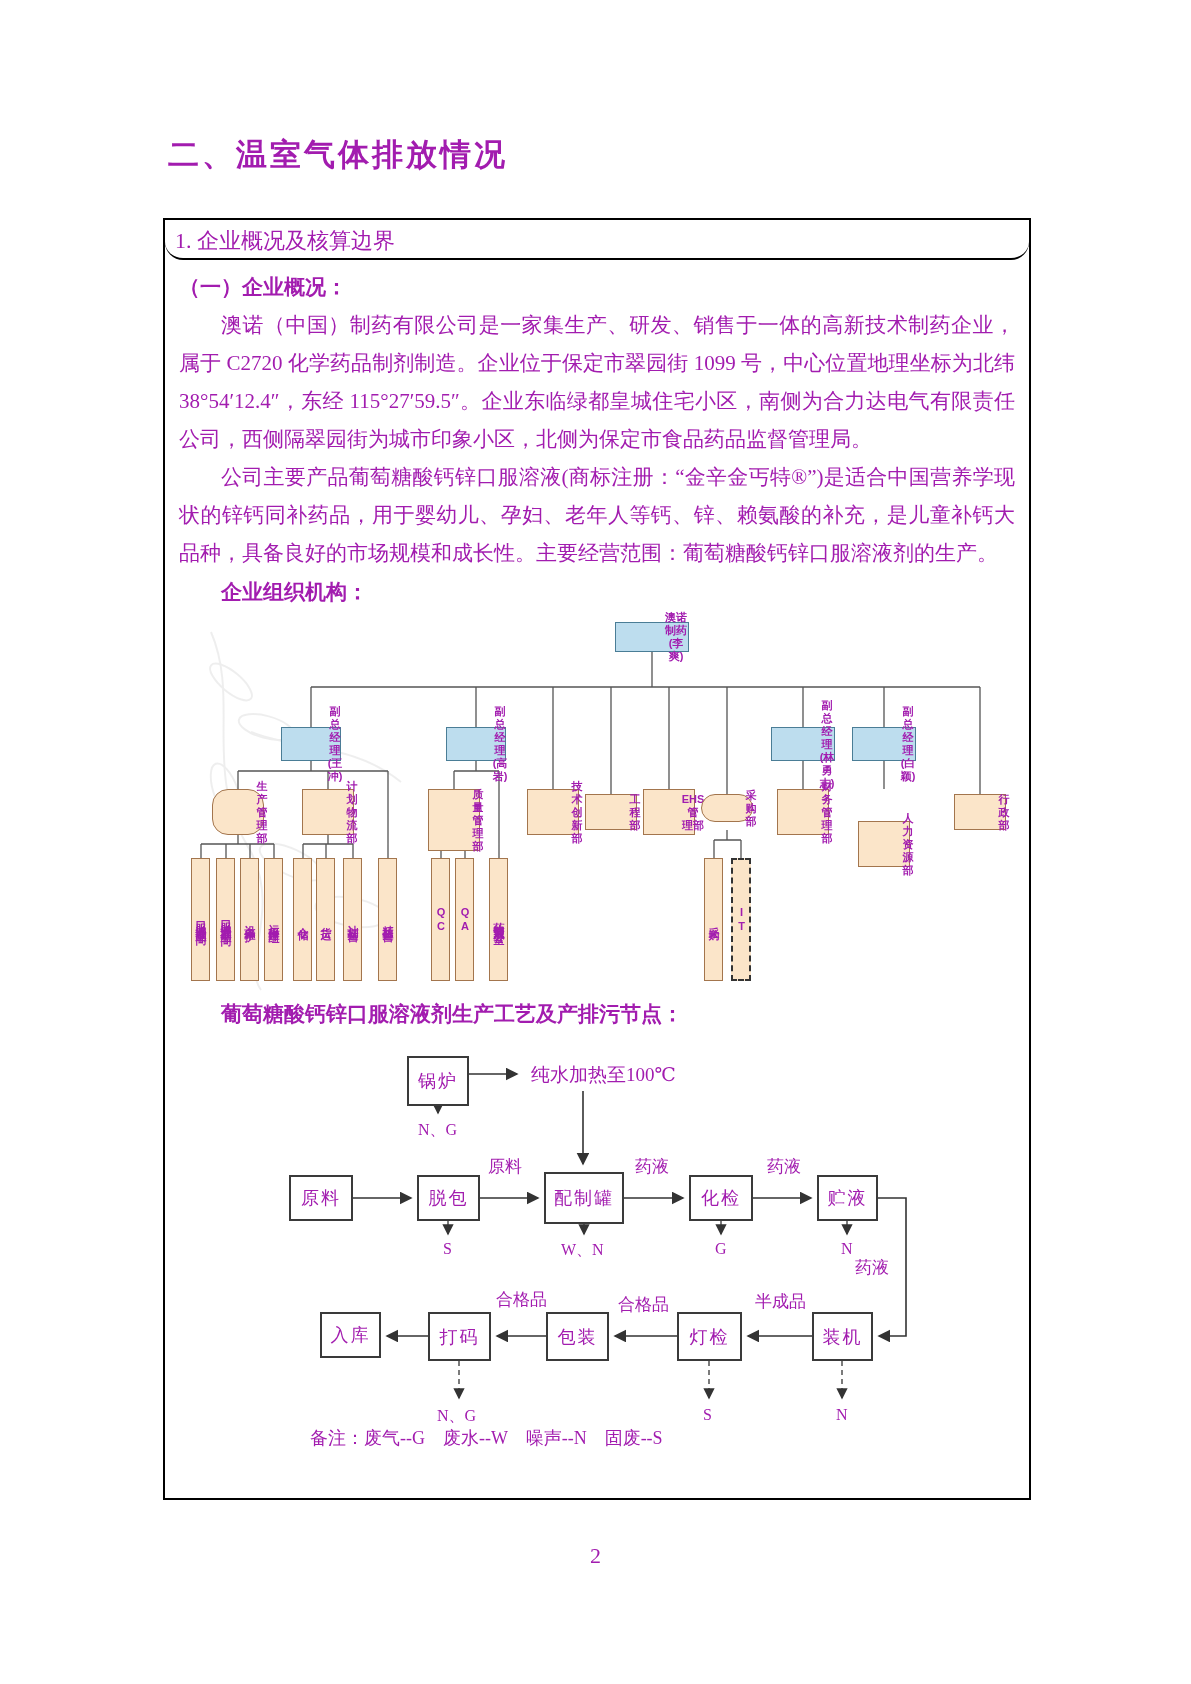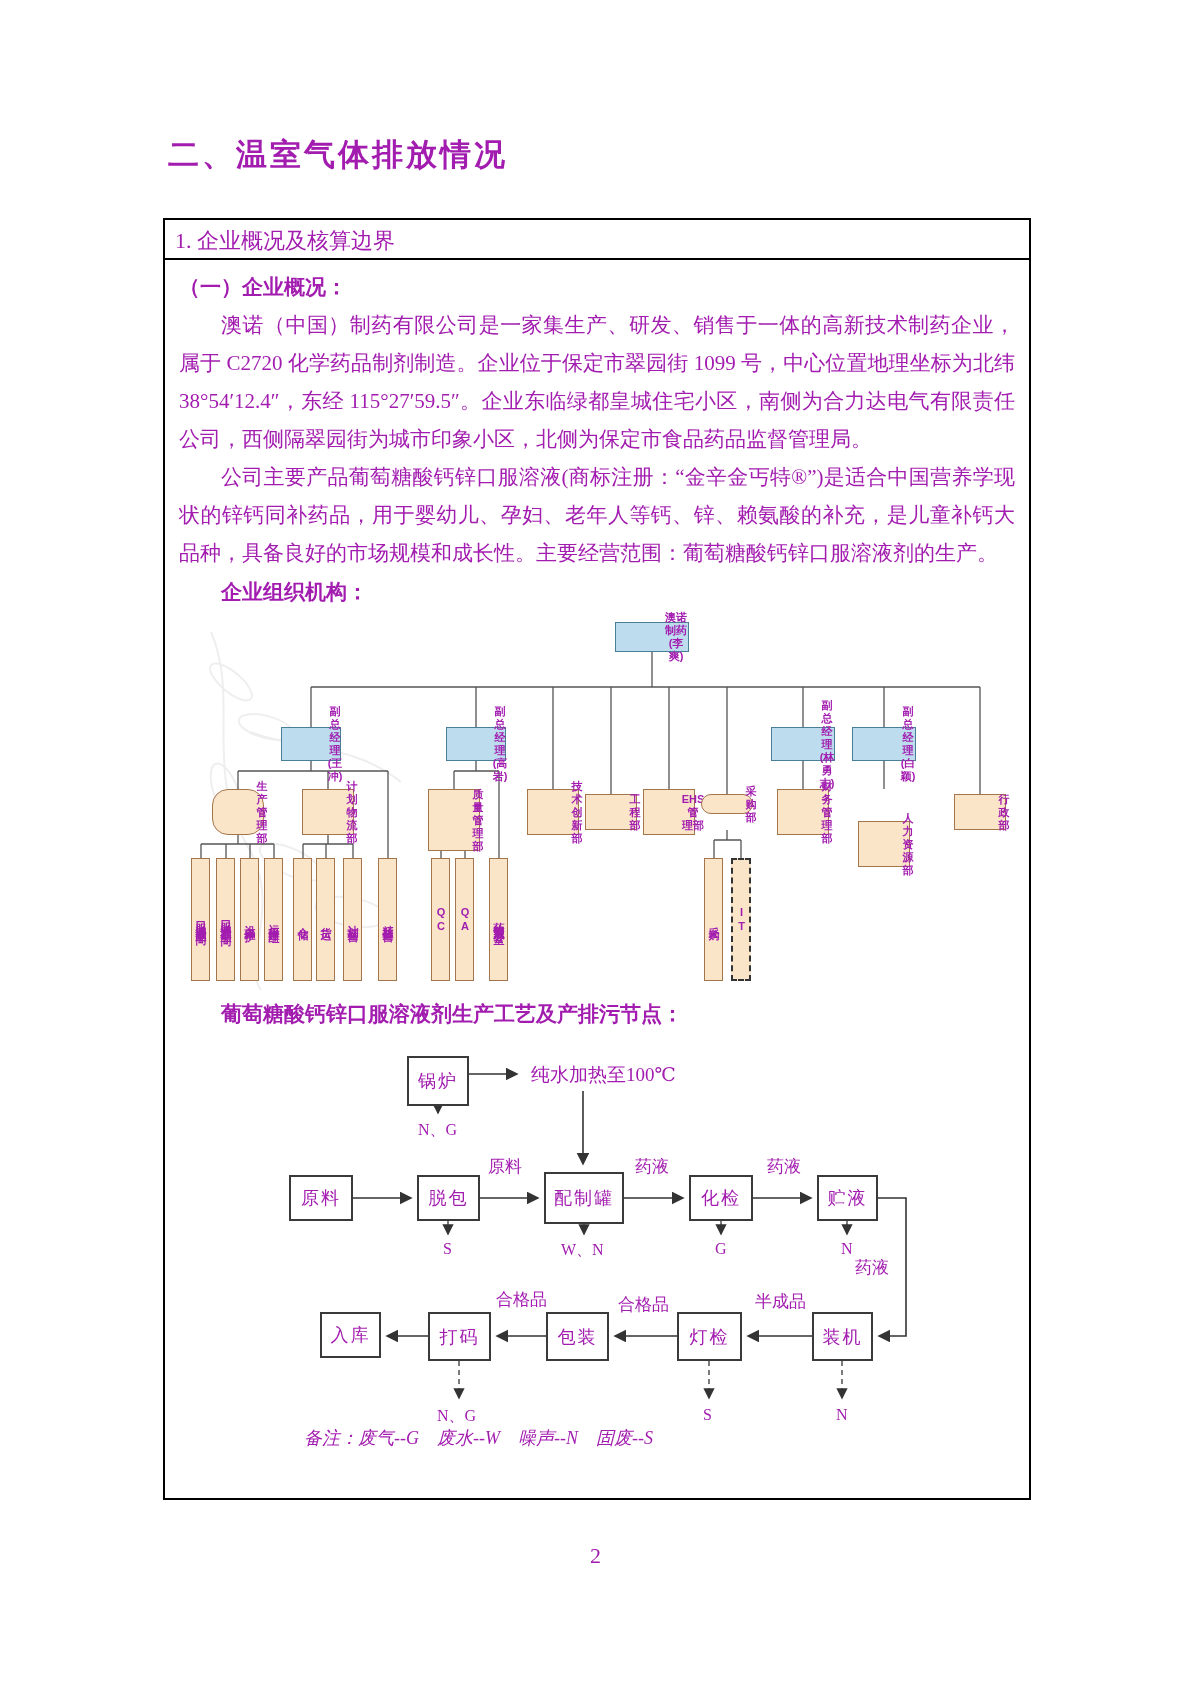--- a/index.html
+++ b/index.html
@@ -1,20 +1,20 @@
 <!DOCTYPE html>
 <html><head>
 <meta charset="utf-8">
 <style>
   html,body{margin:0;padding:0;background:#888;}
   .page{position:relative;width:1191px;height:1684px;background:#fff;margin:0 auto;
         font-family:"Liberation Serif","DejaVu Serif",serif;color:#a21caf;overflow:hidden;}
   .doc-title{position:absolute;left:168px;top:134px;font-size:31px;font-weight:bold;letter-spacing:3px;}
   .panel{position:absolute;left:163px;top:218px;width:868px;height:1282px;border:2px solid #000;box-sizing:border-box;overflow:hidden;}
-  .panel-header{height:40px;border-bottom:2px solid #000;box-sizing:border-box;font-size:22px;padding:6px 10px 0 10px;}
+  .panel-header{height:40px;border-bottom:2px solid #000;box-sizing:border-box;font-size:22px;padding:6px 10px 0 10px;border-radius:18px;}
   .panel-body{padding:6px 14px 0 14px;font-size:21px;}
   .sec-heading{font-weight:bold;margin:4px 0 2px 0;line-height:34px;}
   .para{margin:0;text-indent:2em;text-align:justify;line-height:38px;}
   .sub-heading{font-weight:bold;text-indent:2em;margin:2px 0;line-height:36px;}
 
   
   .orgchart{position:relative;width:860px;height:382px;margin-left:-8px;}
   .orgchart svg{position:absolute;left:0;top:0;}
   .obox{position:absolute;display:flex;align-items:center;justify-content:center;text-align:center;
         font-family:"Liberation Sans","DejaVu Sans",sans-serif;font-weight:bold;font-size:11px;line-height:13px;
@@ -94,21 +94,21 @@
 理部</div>
         <div class="obox dept" style="left:131px;top:177px;width:52px;height:46px;">计划物
 流部</div>
         <div class="obox dept" style="left:257px;top:177px;width:52px;height:62px;">质量管
 理部</div>
         <div class="obox dept" style="left:356px;top:177px;width:52px;height:46px;">技术创
 新部</div>
         <div class="obox dept" style="left:414px;top:182px;width:52px;height:36px;">工程部</div>
         <div class="obox dept" style="left:472px;top:177px;width:52px;height:46px;">EHS管
 理部</div>
-        <div class="obox dept" style="left:530px;top:182px;width:52px;height:20px;border-radius:15px;">采购部</div>
+        <div class="obox dept" style="left:530px;top:182px;width:52px;height:28px;border-radius:15px;">采购部</div>
         <div class="obox dept" style="left:606px;top:177px;width:52px;height:46px;">财务管
 理部</div>
         <div class="obox dept" style="left:687px;top:177px;width:52px;height:46px;margin-top:32px;">人力资
 源部</div>
         <div class="obox dept" style="left:783px;top:182px;width:52px;height:36px;">行政部</div>
 
         <div class="obox unit" style="left:20px;top:246px;width:19px;height:123px;">口服溶液剂车间</div>
         <div class="obox unit" style="left:45px;top:246px;width:19px;height:123px;">口服溶液剂二车间</div>
         <div class="obox unit" style="left:69px;top:246px;width:19px;height:123px;">设备维护</div>
         <div class="obox unit" style="left:93px;top:246px;width:19px;height:123px;">运行保障组</div>
@@ -179,19 +179,19 @@
         <div class="fout" style="left:390px;top:206px;">W、N</div>
         <div class="fout" style="left:544px;top:206px;">G</div>
         <div class="fout" style="left:670px;top:206px;">N</div>
         <div class="flabel" style="left:325px;top:254px;">合格品</div>
         <div class="flabel" style="left:447px;top:259px;">合格品</div>
         <div class="flabel" style="left:584px;top:256px;">半成品</div>
         <div class="fout" style="left:266px;top:372px;">N、G</div>
         <div class="fout" style="left:532px;top:372px;">S</div>
         <div class="fout" style="left:665px;top:372px;">N</div>
 
-        <div class="fnote" style="left:133px;top:392px;font-style:italic;">备注：废气--G　废水--W　噪声--N　固废--S</div>
+        <div class="fnote" style="left:139px;top:392px;">备注：废气--G　废水--W　噪声--N　固废--S</div>
       </div>
     </div>
   </div>
 
   <div class="page-number">2</div>
 </div>
 
 </body></html>

